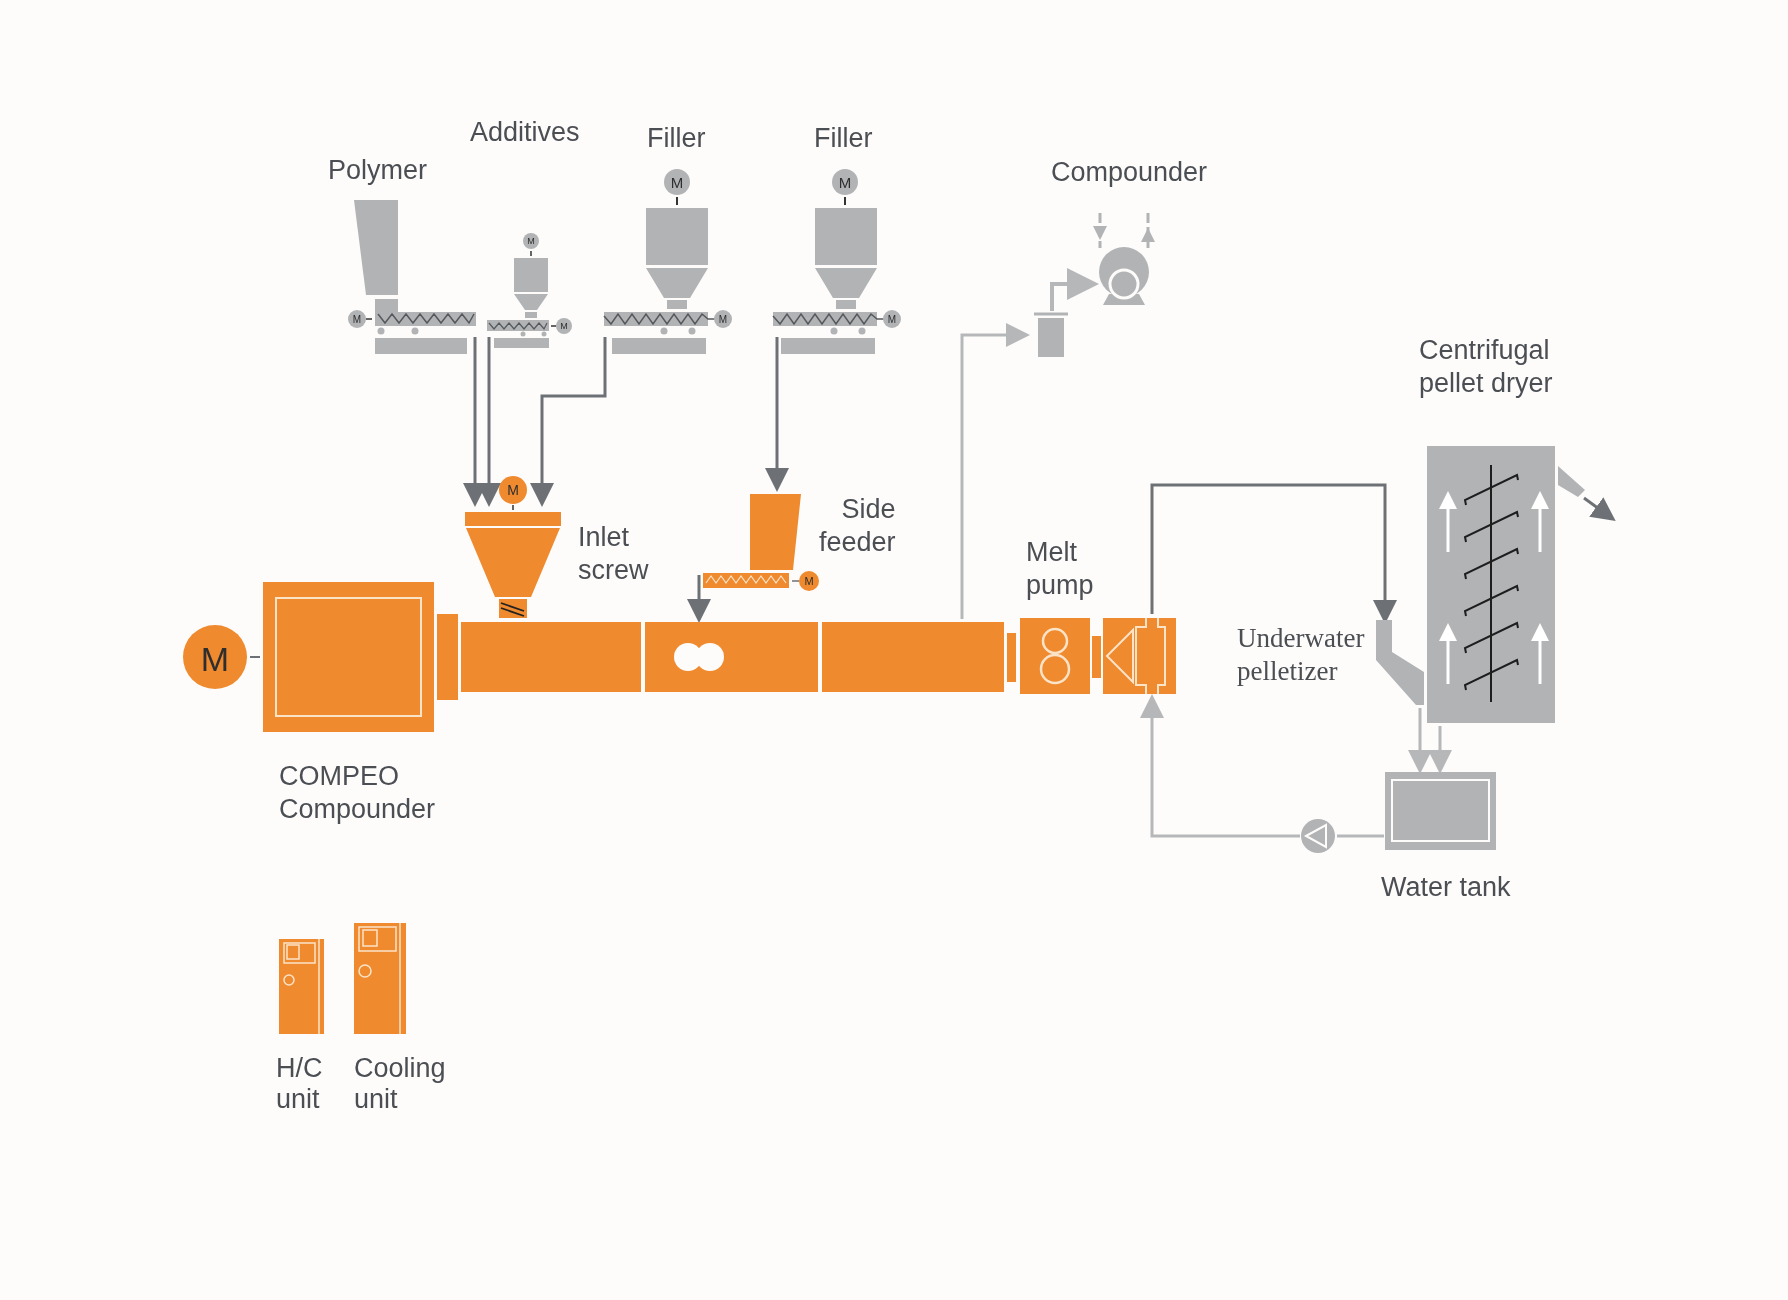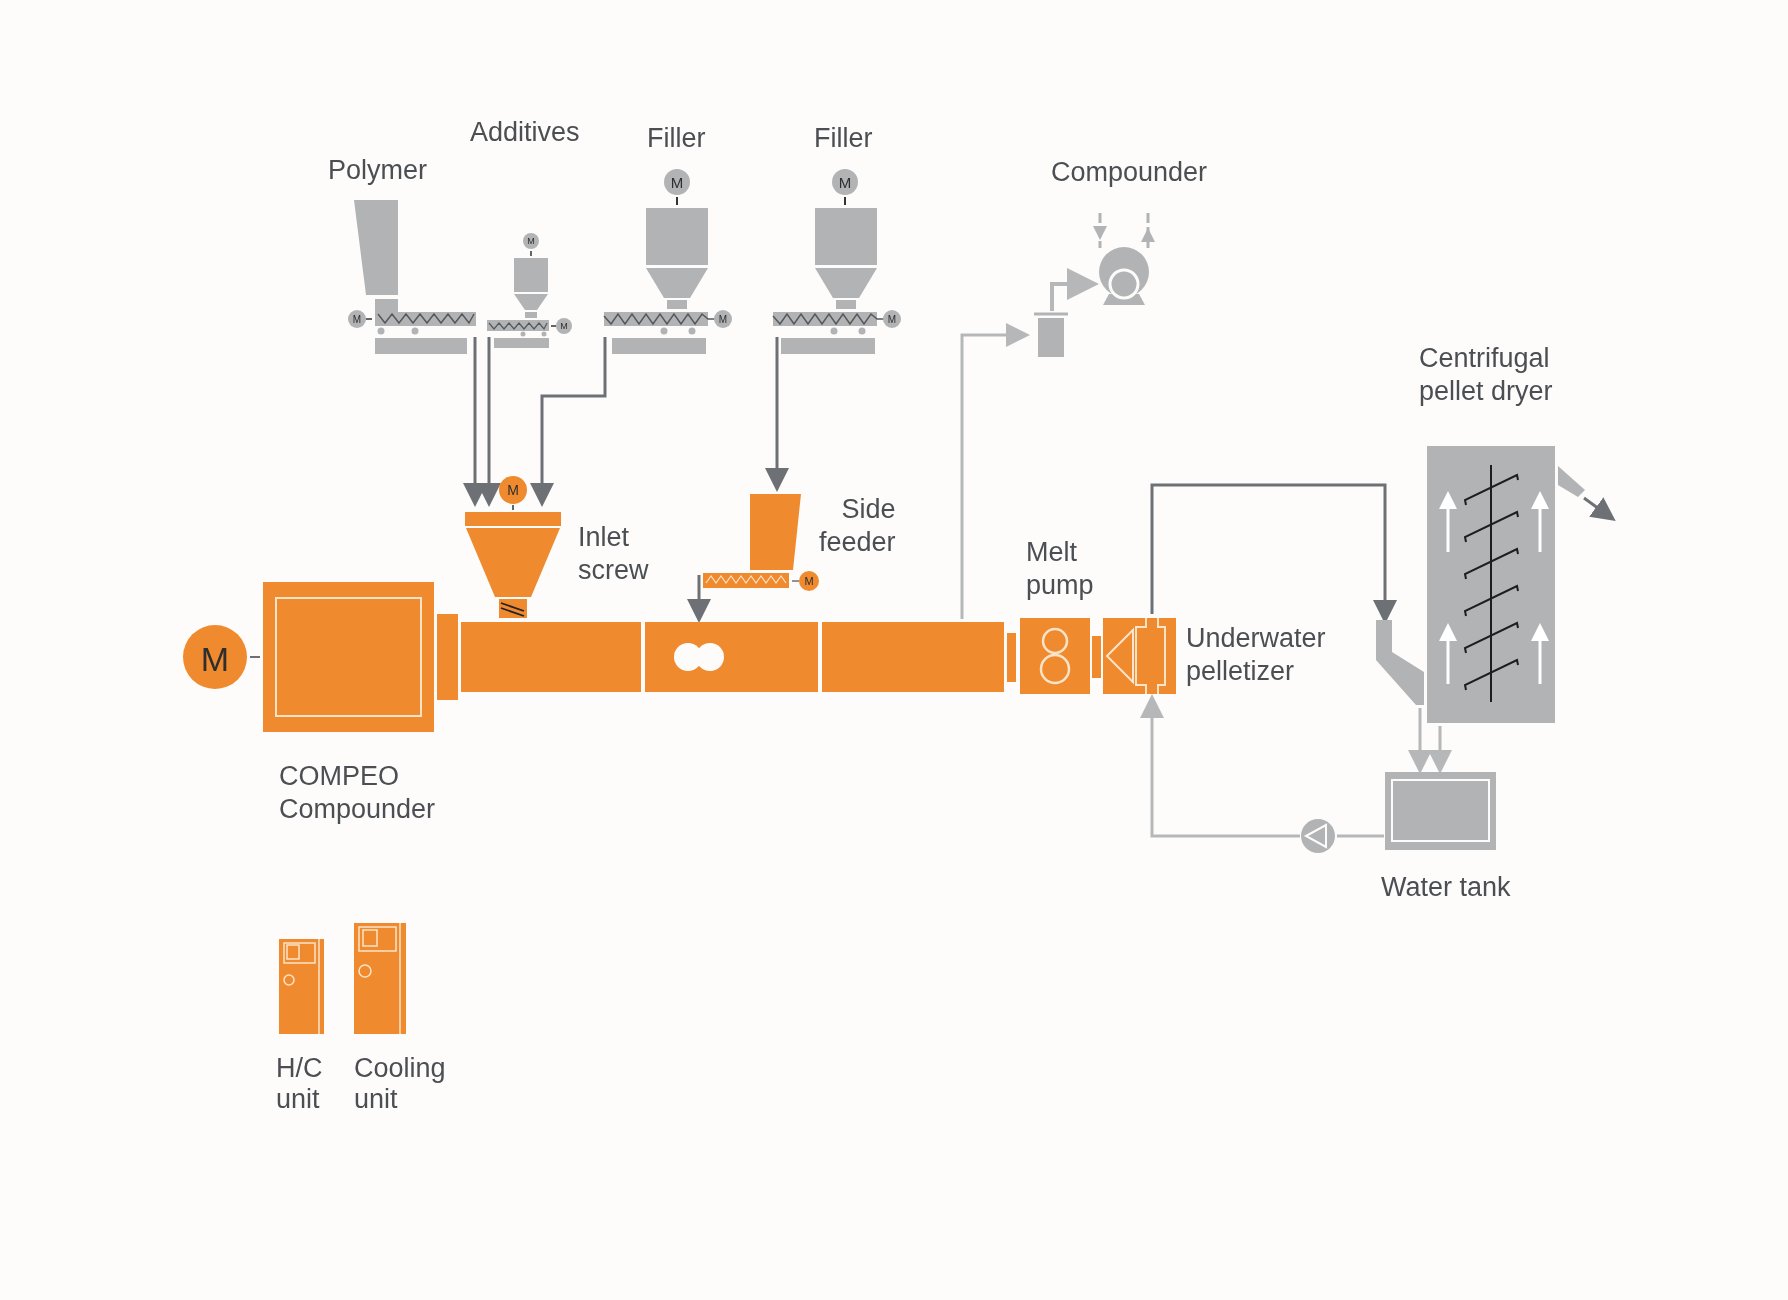--- a/index.html
+++ b/index.html
@@ -247,25 +247,25 @@
   <div>screw</div>
 </div>
 <div class="lbl" style="left:819px;top:493px;text-align:right;">
   <div>Side</div>
   <div>feeder</div>
 </div>
 <div class="lbl" style="left:1026px;top:536px;">
   <div>Melt</div>
   <div>pump</div>
 </div>
-<div class="lbl" style="left:1186px;top:622px;">
+<div class="lbl" style="left:1237px;top:622px;font-family:Liberation Serif, serif;">
   <div>Underwater</div>
   <div>pelletizer</div>
 </div>
-<div class="lbl" style="left:1419px;top:342px;">
+<div class="lbl" style="left:1419px;top:334px;">
   <div>Centrifugal</div>
   <div>pellet dryer</div>
 </div>
 <div class="lbl" style="left:1381px;top:871px;">Water tank</div>
 <div class="lbl" style="left:279px;top:760px;">
   <div>COMPEO</div>
   <div>Compounder</div>
 </div>
 <div class="lbl" style="left:276px;top:1053px;line-height:31px;">
   <div>H/C</div>

